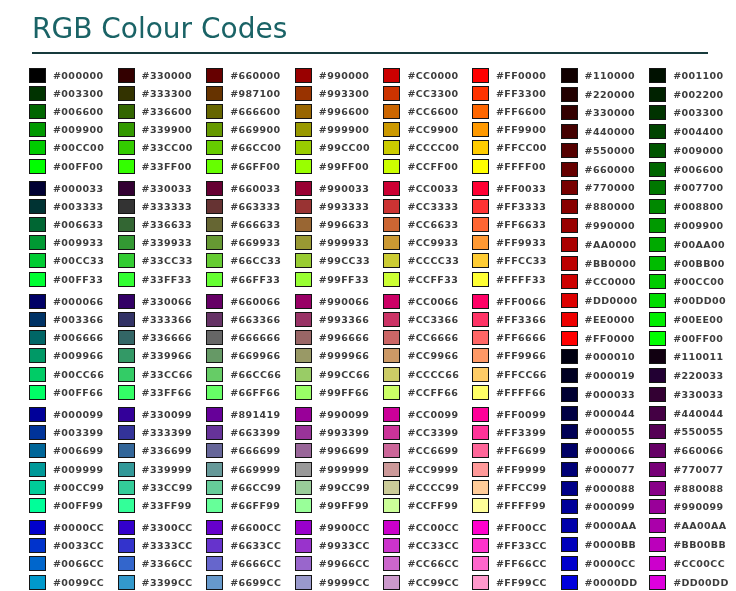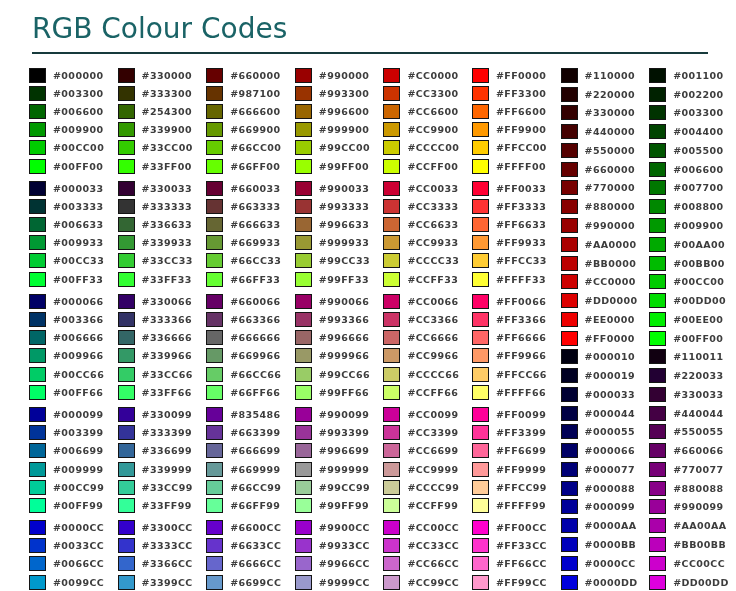--- a/index.html
+++ b/index.html
@@ -191,21 +191,21 @@
       <div class="cell">
         <span class="swatch" style="background: rgb(51, 0, 0);"></span>
         <span class="code">#330000</span>
       </div>
       <div class="cell">
         <span class="swatch" style="background: rgb(51, 51, 0);"></span>
         <span class="code">#333300</span>
       </div>
       <div class="cell">
         <span class="swatch" style="background: rgb(51, 102, 0);"></span>
-        <span class="code">#254300</span>
+        <span class="code">#336600</span>
       </div>
       <div class="cell">
         <span class="swatch" style="background: rgb(51, 153, 0);"></span>
         <span class="code">#339900</span>
       </div>
       <div class="cell">
         <span class="swatch" style="background: rgb(51, 204, 0);"></span>
         <span class="code">#33CC00</span>
       </div>
       <div class="cell">
@@ -369,21 +369,21 @@
       <div class="cell">
         <span class="swatch" style="background: rgb(102, 204, 102);"></span>
         <span class="code">#66CC66</span>
       </div>
       <div class="cell">
         <span class="swatch" style="background: rgb(102, 255, 102);"></span>
         <span class="code">#66FF66</span>
       </div>
       <div class="cell group-start">
         <span class="swatch" style="background: rgb(102, 0, 153);"></span>
-        <span class="code">#835486</span>
+        <span class="code">#891419</span>
       </div>
       <div class="cell">
         <span class="swatch" style="background: rgb(102, 51, 153);"></span>
         <span class="code">#663399</span>
       </div>
       <div class="cell">
         <span class="swatch" style="background: rgb(102, 102, 153);"></span>
         <span class="code">#666699</span>
       </div>
       <div class="cell">
@@ -883,21 +883,21 @@
       <div class="cell">
         <span class="swatch" style="background: rgb(0, 51, 0);"></span>
         <span class="code">#003300</span>
       </div>
       <div class="cell">
         <span class="swatch" style="background: rgb(0, 68, 0);"></span>
         <span class="code">#004400</span>
       </div>
       <div class="cell">
         <span class="swatch" style="background: rgb(0, 85, 0);"></span>
-        <span class="code">#005500</span>
+        <span class="code">#009000</span>
       </div>
       <div class="cell">
         <span class="swatch" style="background: rgb(0, 102, 0);"></span>
         <span class="code">#006600</span>
       </div>
       <div class="cell">
         <span class="swatch" style="background: rgb(0, 119, 0);"></span>
         <span class="code">#007700</span>
       </div>
       <div class="cell">

